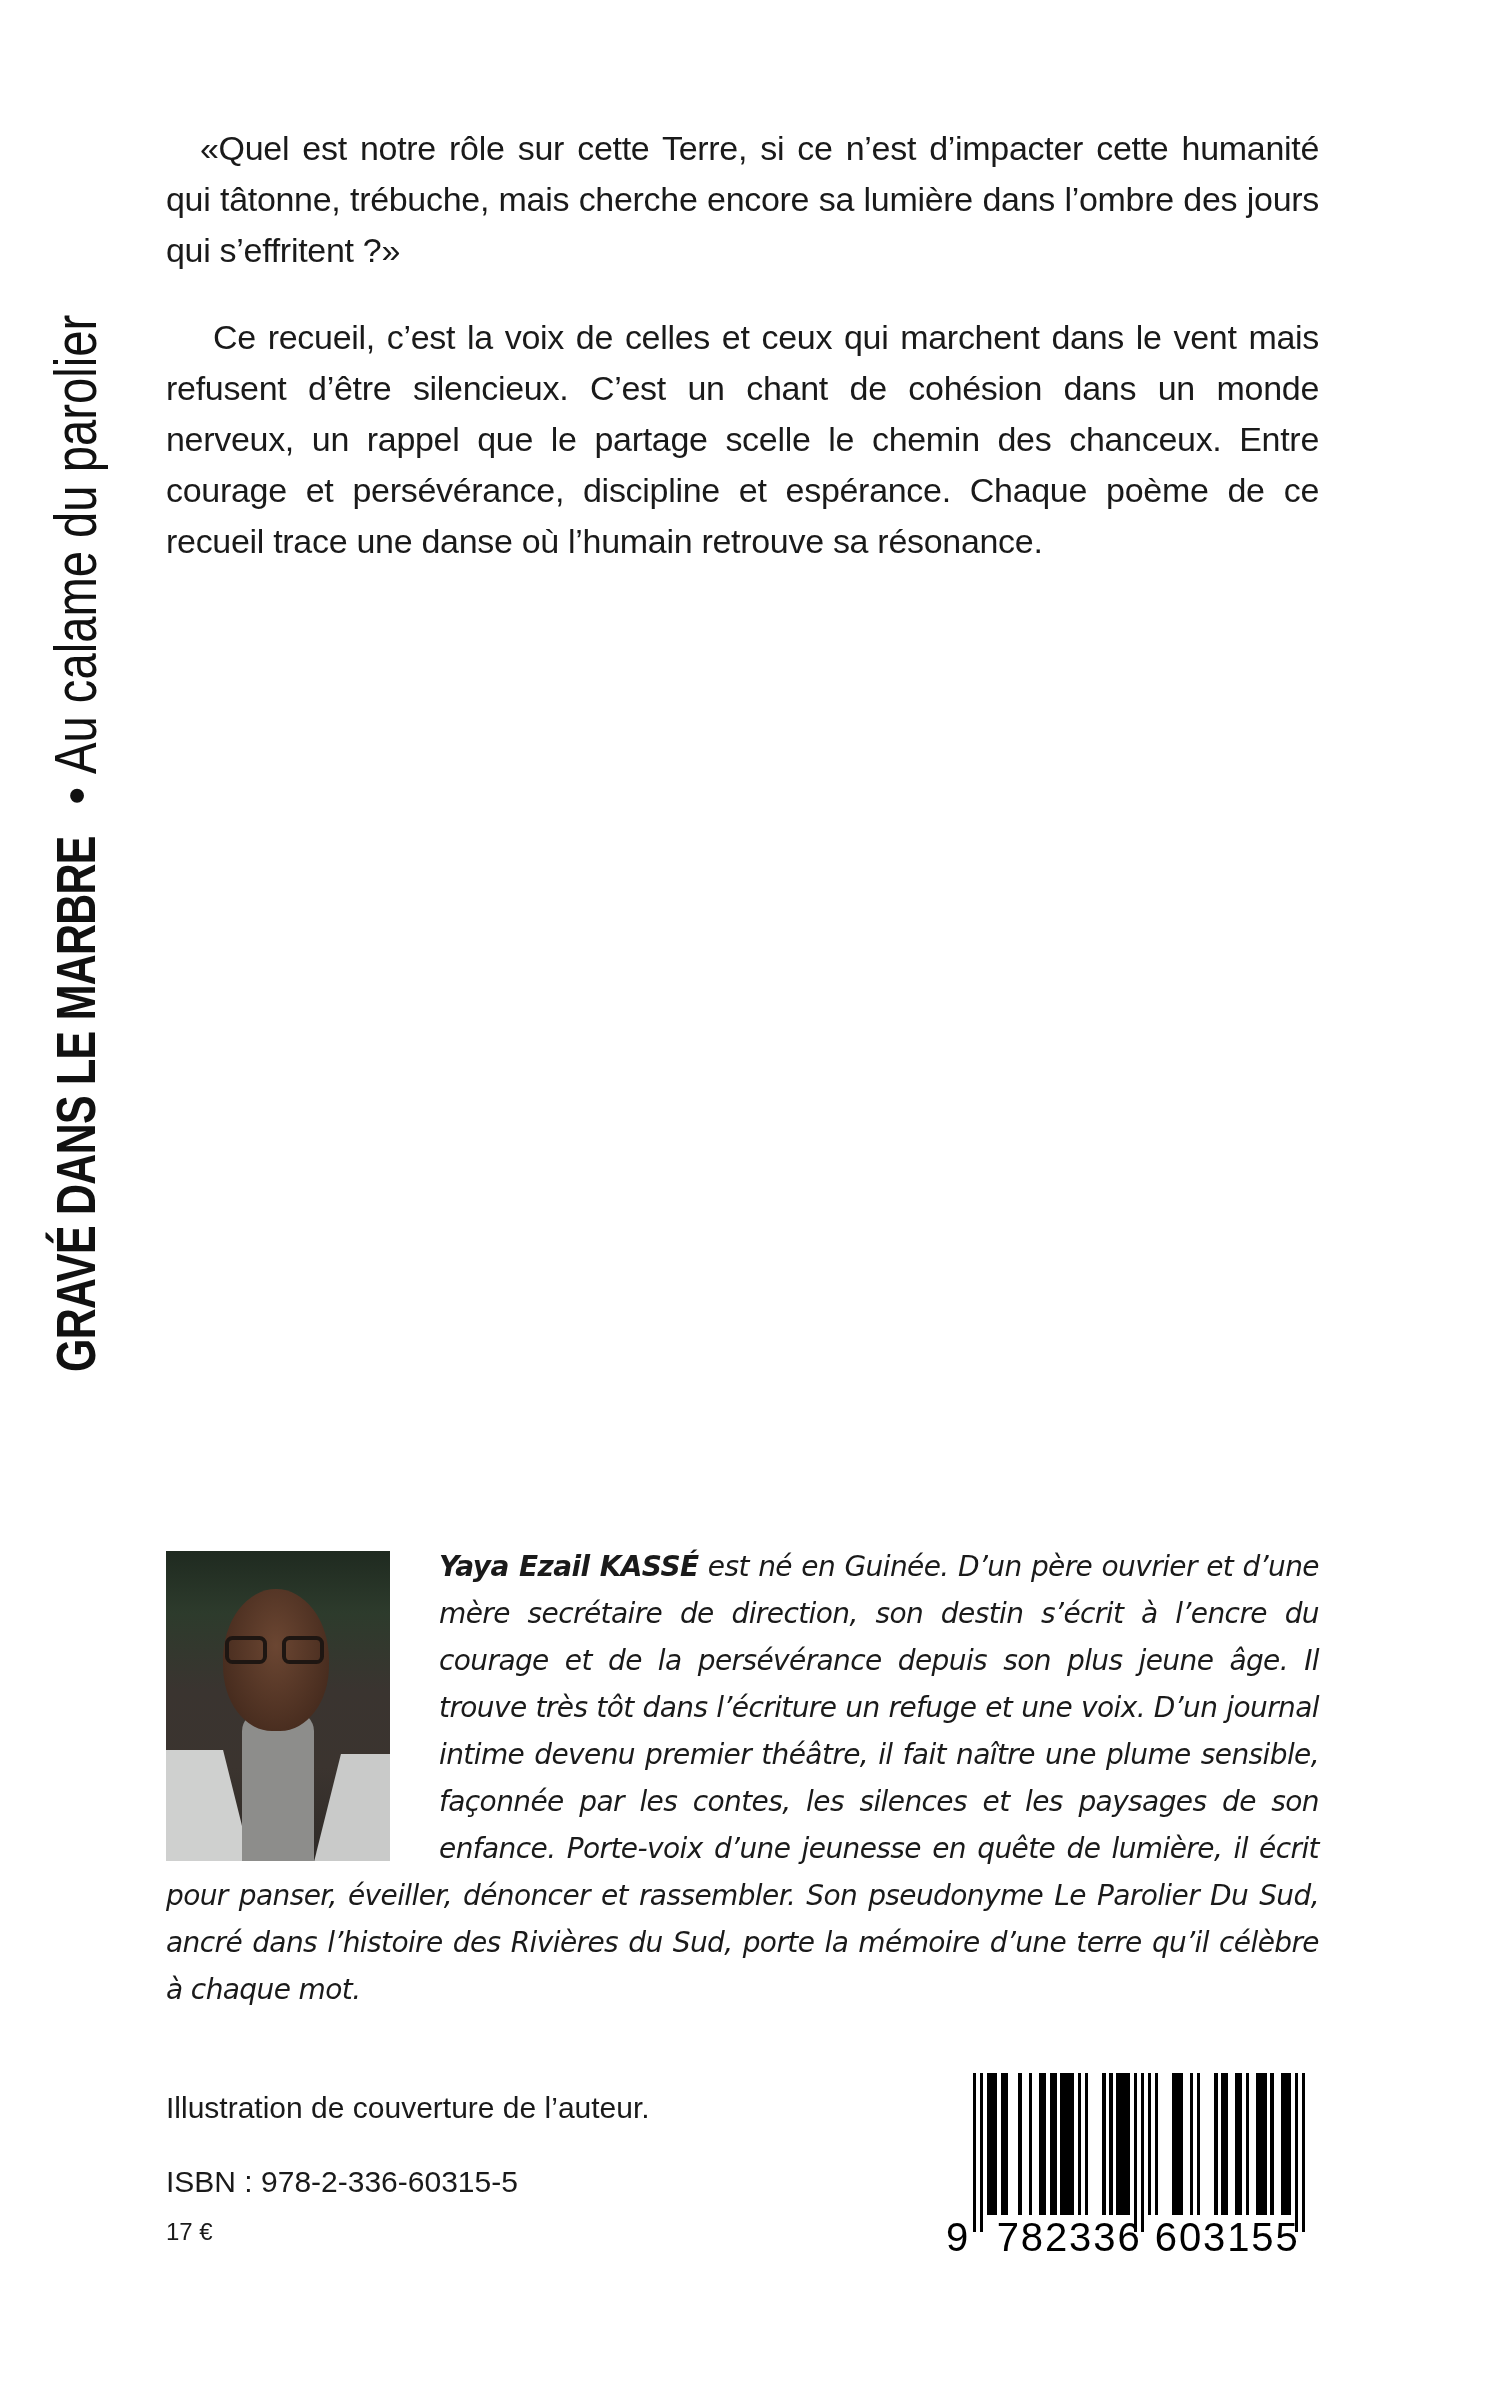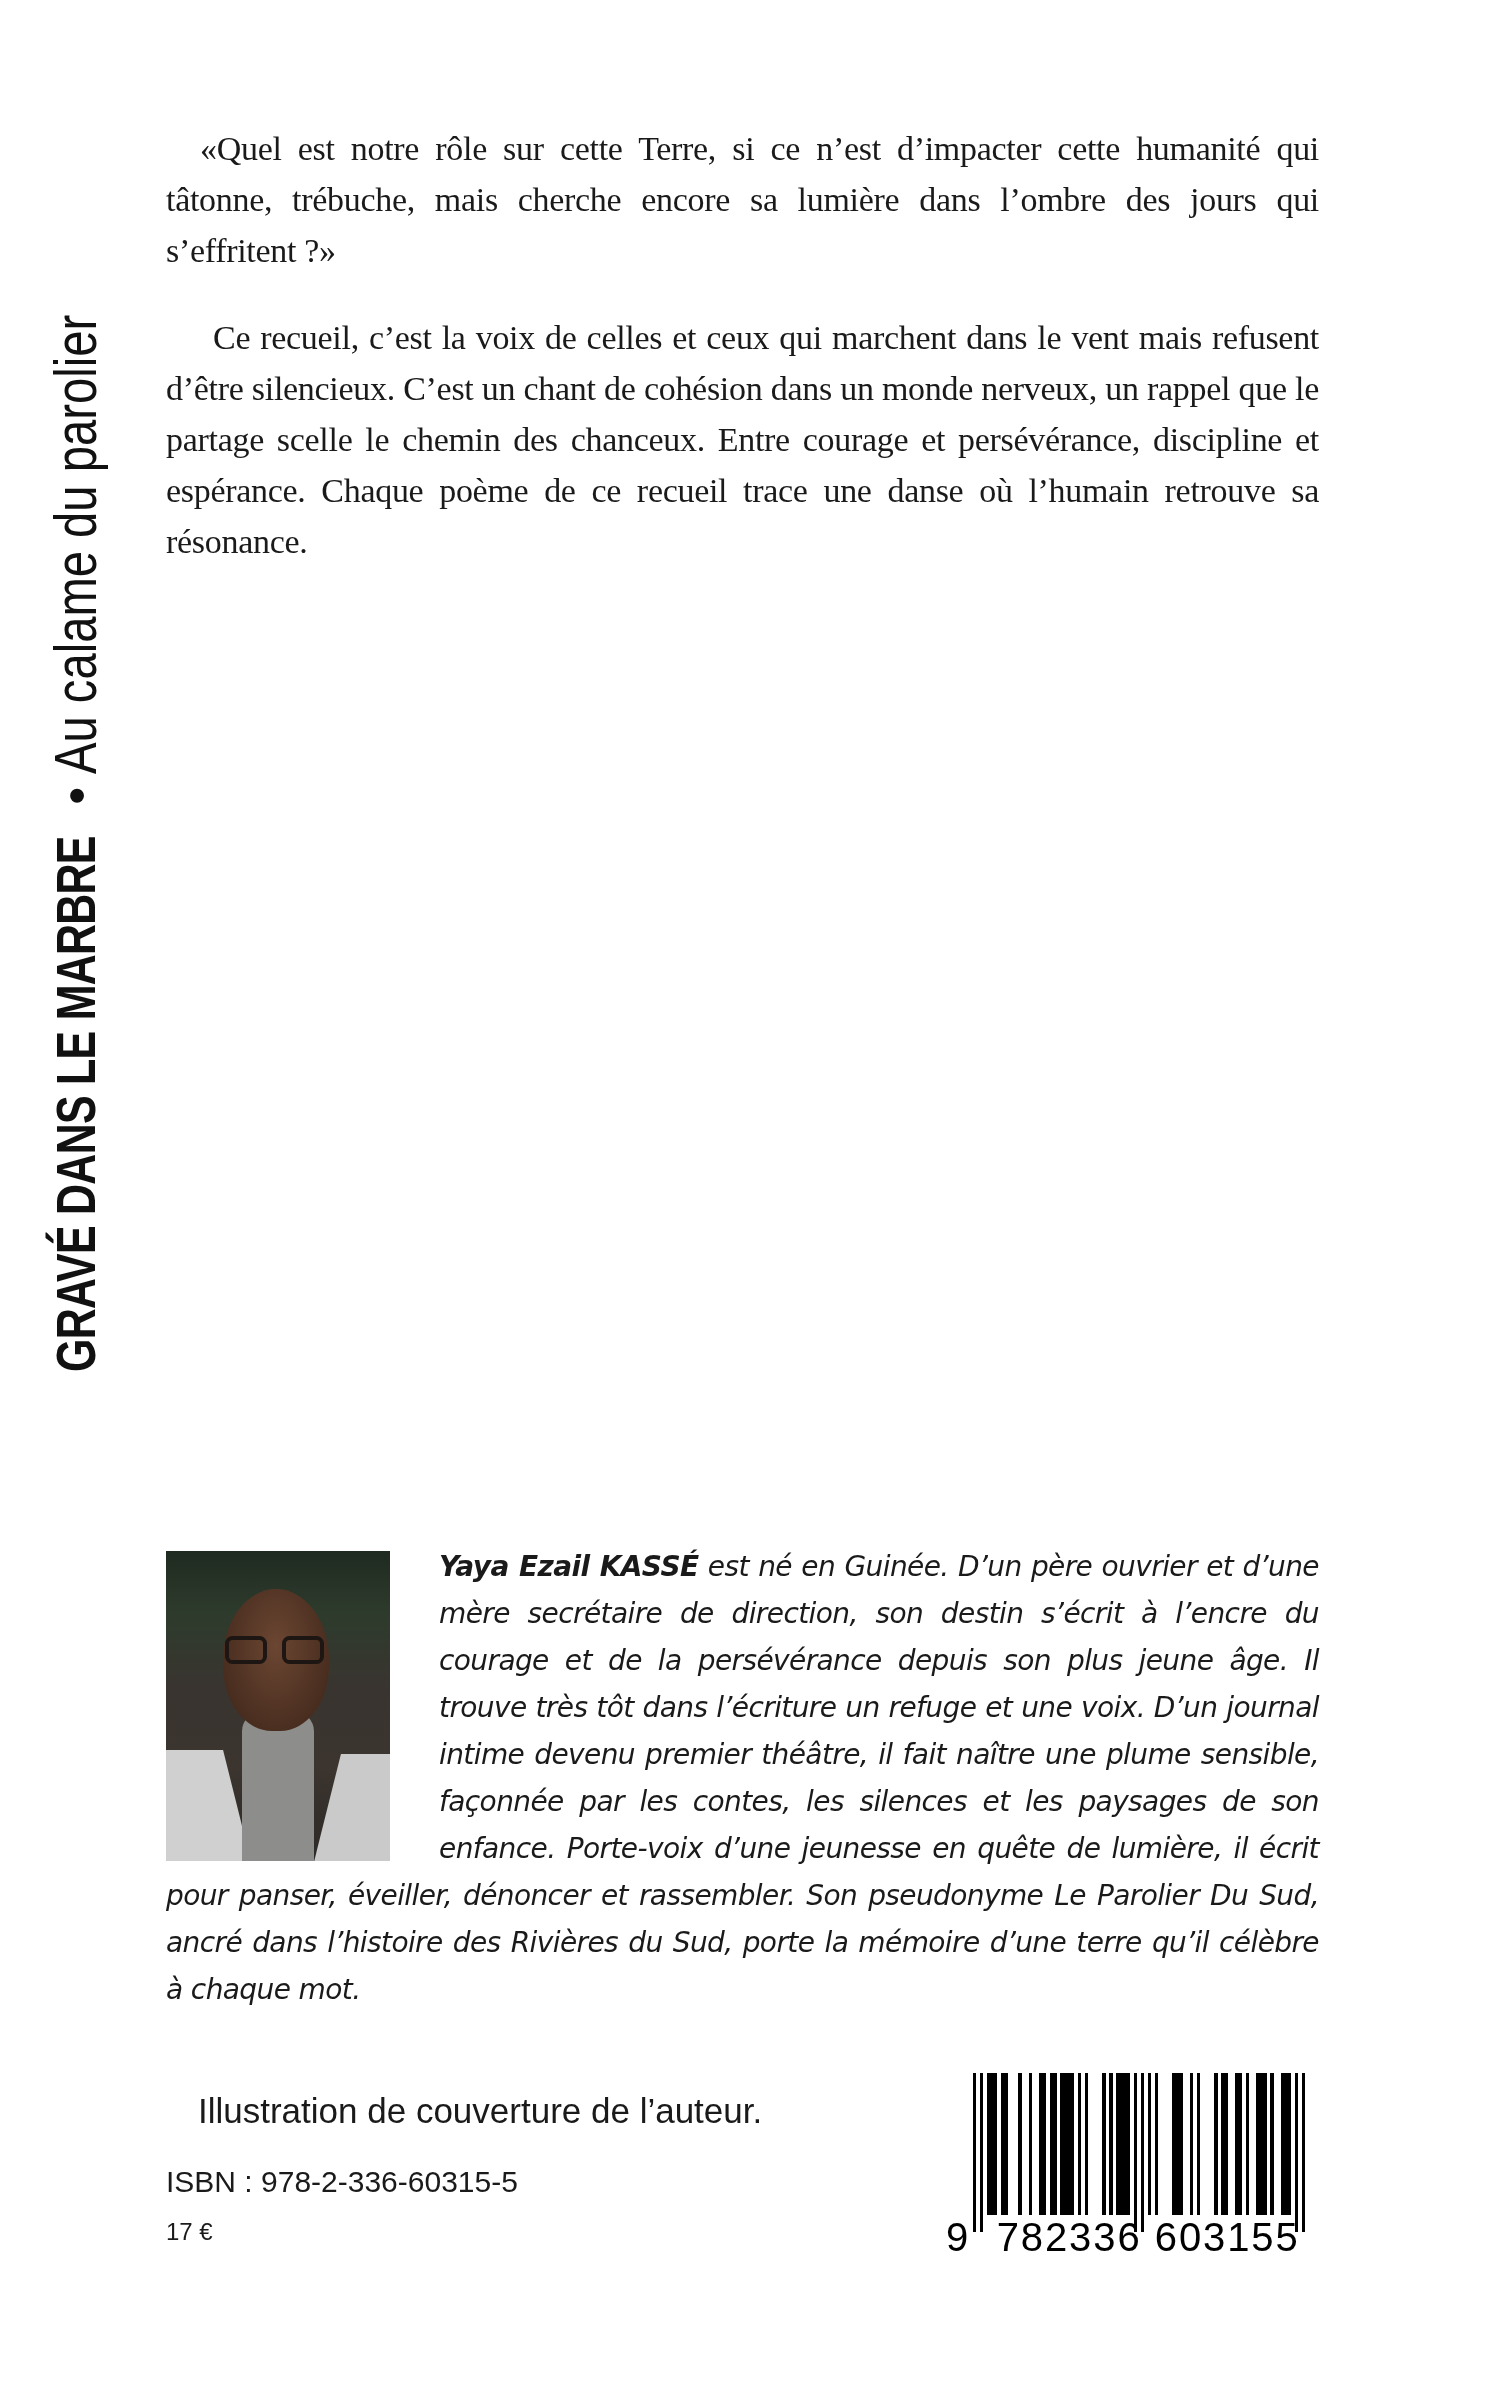--- a/index.html
+++ b/index.html
@@ -8,40 +8,40 @@
   .spine{position:absolute;left:40px;top:123px;width:72px;height:1249px;}
   .spine-inner{position:absolute;left:0;top:0;width:1249px;height:72px;
        transform-origin:0 0;transform:translate(0,1249px) rotate(-90deg);
        display:flex;align-items:center;white-space:nowrap;}
   .spine-title{font-family:"Liberation Sans",sans-serif;font-weight:bold;font-size:55px;
        letter-spacing:-0.9px;transform:scaleX(0.78);transform-origin:left center;display:inline-block;color:#111;}
   .spine-sep{font-family:"Liberation Sans",sans-serif;font-size:49px;font-weight:bold;margin:0 13.2px 0 -119px;color:#111;}
   .spine-sub{font-family:"Liberation Sans",sans-serif;font-size:59px;font-weight:normal;
        transform:scaleX(0.8);transform-origin:left center;display:inline-block;color:#111;}
   .body{position:absolute;left:166px;top:123px;width:1153px;
-       font-family:Liberation Serif, serif;font-size:34px;line-height:51px;
+       font-family:Liberation Sans, sans-serif;font-size:34px;line-height:51px;
        text-align:justify;color:#1a1a1a;letter-spacing:-0.3px;}
   .body p{margin:0 0 36px 0;text-indent:47px;}
   .body p.quote{text-indent:34px;}
   .body em{font-style:italic;}
   .author{position:absolute;left:166px;top:1543px;width:1153px;
        font-family:"DejaVu Sans",sans-serif;font-style:italic;font-size:28px;line-height:47px;
        text-align:justify;color:#1a1a1a;letter-spacing:-0.6px;}
   .photo{float:left;width:224px;height:310px;margin:7.6px 49px 0 0;position:relative;overflow:hidden;
        background:linear-gradient(180deg,#1f2a20 0%,#2d3b2c 20%,#3a3430 45%,#3b342f 70%,#2e2a27 100%);}
   .photo .head{position:absolute;left:57px;top:38px;width:106px;height:142px;border-radius:50% 50% 46% 46%;
        background:radial-gradient(ellipse at 50% 40%,#6b4632 0%,#4a2e20 70%,#3a2318 100%);}
   .photo .glasses{position:absolute;left:59px;top:85px;width:102px;height:30px;}
   .photo .glasses span{position:absolute;top:0;width:42px;height:28px;border:4.7px solid #1e1612;border-radius:7.6px;box-sizing:border-box;}
   .photo .neck{position:absolute;left:76px;top:161px;width:72px;height:161px;background:#8d8d8b;border-radius:19px 19px 0 0;}
   .photo .coat-l{position:absolute;left:0;top:199px;width:90px;height:132px;background:#cfd0cf;transform:skewX(14deg);transform-origin:bottom;}
   .photo .coat-r{position:absolute;left:142px;top:203px;width:95px;height:132px;background:#c9cac9;transform:skewX(-14deg);transform-origin:bottom;}
   .author b{font-weight:bold;}
   .credits{position:absolute;left:166px;top:2091px;font-family:"Liberation Sans",sans-serif;color:#1a1a1a;}
-  .illus{font-size:35px;position:absolute;top:0;left:0;white-space:nowrap;margin-left:32px;}
+  .illus{font-size:30px;position:absolute;top:0;left:0;white-space:nowrap;}
   .isbn{font-size:30px;position:absolute;top:74px;left:0;white-space:nowrap;}
   .price{font-size:24px;position:absolute;top:127px;left:0;white-space:nowrap;}
   .barcode{position:absolute;left:946px;top:2073px;width:364px;height:199px;}
   .bars{position:absolute;left:26.5px;top:0;height:151px;width:336px;display:flex;align-items:flex-start;}
   .bars i{display:block;background:#000;height:142px;}
   .bars i.g{height:159px;}
   .bars i.s{background:transparent;}
   .digits{position:absolute;left:0;top:142px;font-family:"Liberation Sans",sans-serif;font-size:40px;
        letter-spacing:1.9px;white-space:nowrap;color:#000;}
   .digits span{display:inline-block;}

